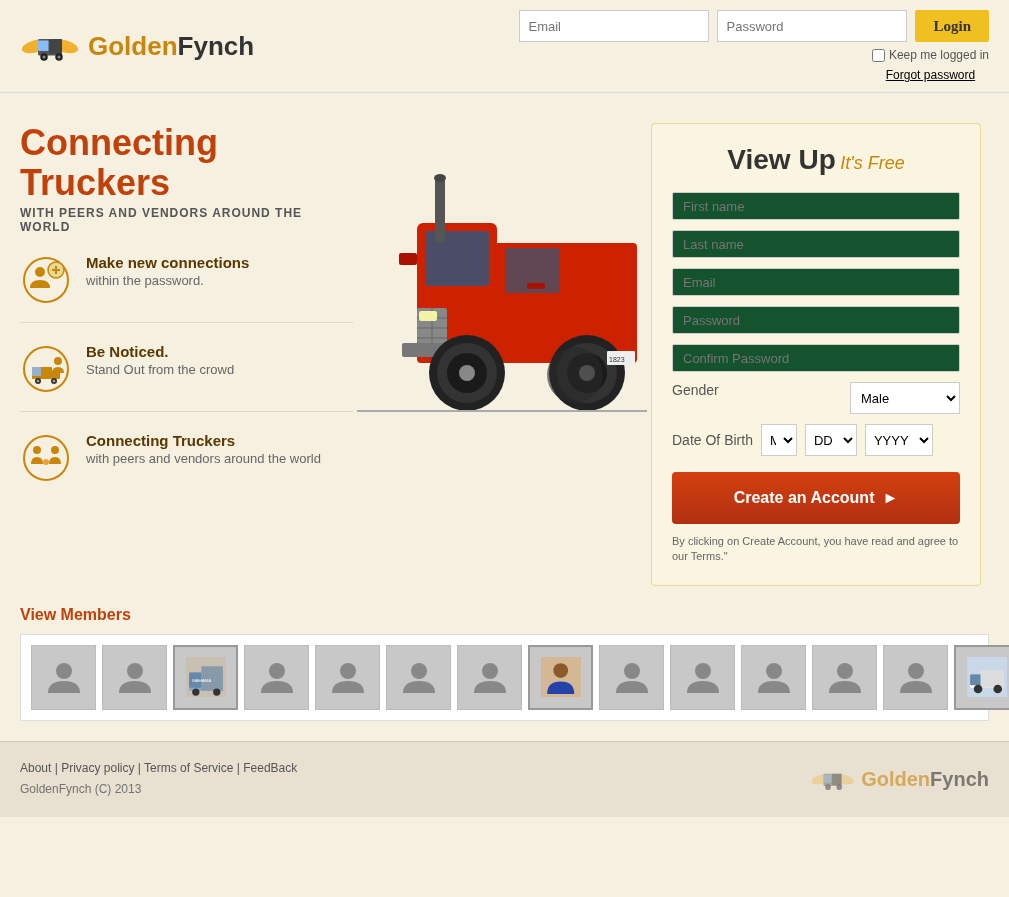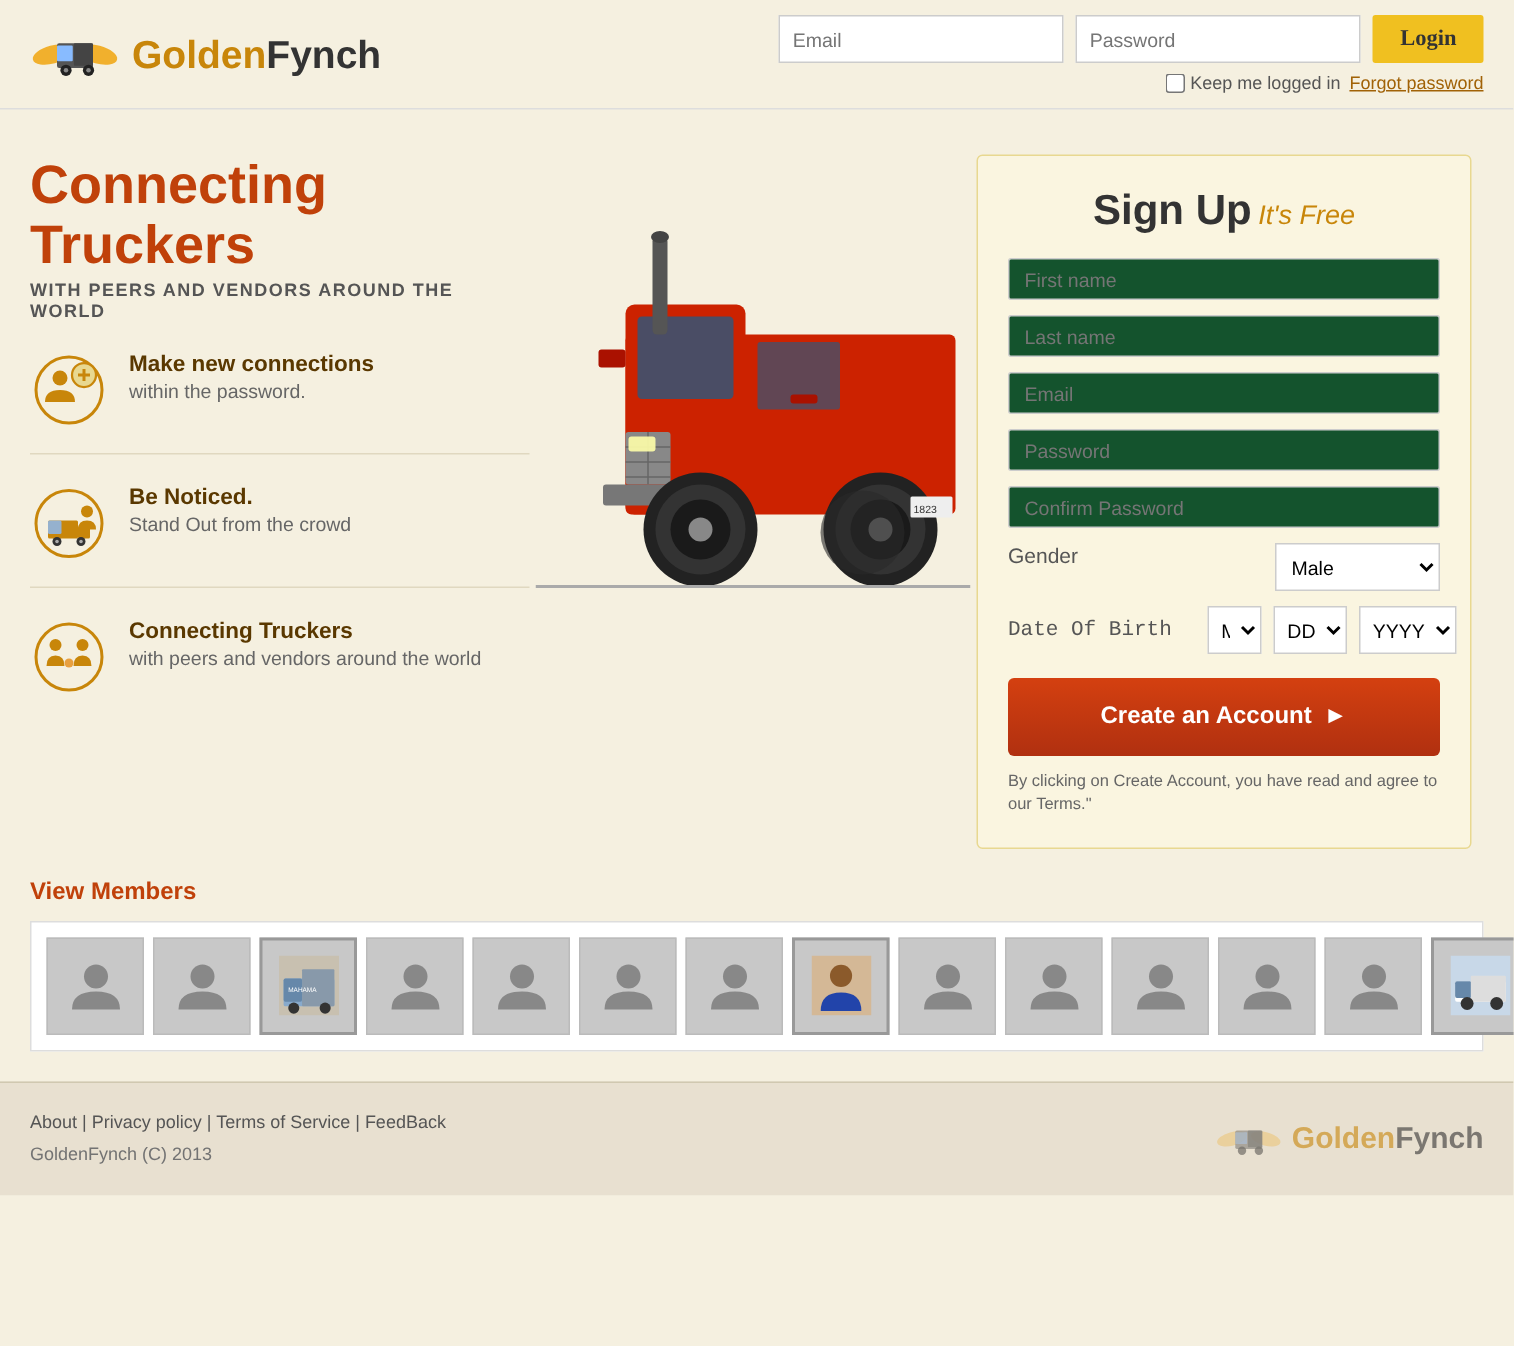--- a/index.html
+++ b/index.html
@@ -59,29 +59,30 @@
       font-weight: bold;
       cursor: pointer;
       border-radius: 2px;
       font-family: Liberation Serif, serif;
     }
     #header-sub-row {
       display: flex;
       align-items: center;
       gap: 6px;
       font-size: 12px;
+      flex-direction: column;
     }
     #keep-logged-label {
       display: flex;
       align-items: center;
       gap: 4px;
       color: #555;
     }
     #forgot-password-link {
-      color: #a16207;
+      color: #000000;
       text-decoration: underline;
       font-size: 12px;
       cursor: pointer;
     }
 
     
     #main-content {
       display: flex;
       padding: 30px 28px 20px 20px;
       max-width: 1009px;
@@ -194,21 +195,21 @@
       background: #fff;
       font-size: 13px;
       padding: 0 6px;
     }
     #dob-row {
       display: flex;
       align-items: center;
       gap: 8px;
       margin-bottom: 16px;
     }
-    #dob-label { color: #555; font-size: 14px; margin-right: 16px; flex-shrink: 0; font-family: Liberation Mono, monospace; }
+    #dob-label { color: #555; font-size: 14px; margin-right: 0; flex-shrink: 0; }
     .dob-select {
       height: 32px;
       border: 1px solid #ccc;
       background: #fff;
       font-size: 13px;
       padding: 0 4px;
     }
     #mm-select { width: 36px; }
     #dd-select { width: 52px; }
     #yyyy-select { width: 68px; }
@@ -445,21 +446,21 @@
 
       <line x1="0" y1="288" x2="290" y2="288" stroke="#aaa" stroke-width="2"></line>
 
       <rect x="250" y="228" width="28" height="14" rx="1" fill="#eee"></rect>
       <text x="252" y="239" font-size="7" fill="#333" font-family="Arial">1823</text>
     </svg>
   </div>
 
   <div id="signup-panel">
     <div id="signup-title">
-      <span id="signup-title-main">Sign Up</span>
+      <span id="signup-title-main">View Up</span>
       <span id="signup-title-sub">It's Free</span>
     </div>
 
     <input class="form-input" type="text" placeholder="First name" style="">
     <input class="form-input" type="text" placeholder="Last name" style="">
     <input class="form-input" type="email" placeholder="Email" style="">
     <input class="form-input" type="password" placeholder="Password" style="">
     <input class="form-input" type="password" placeholder="Confirm Password" style="">
 
     <div id="gender-row">

